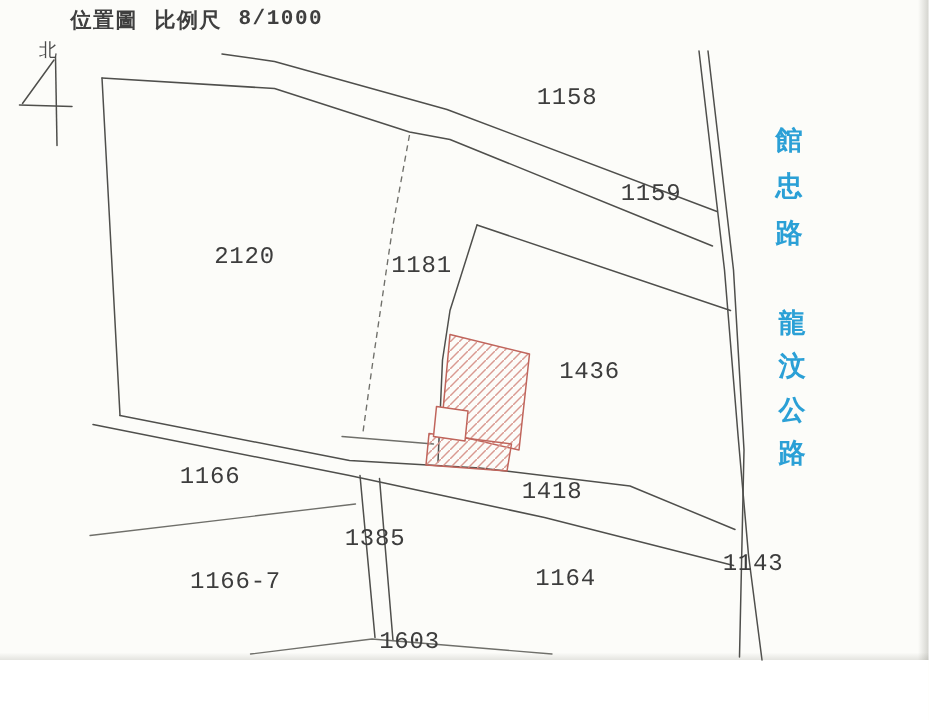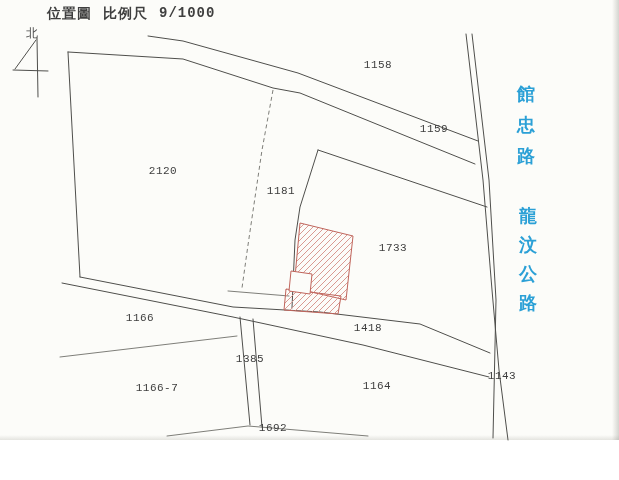--- a/index.html
+++ b/index.html
@@ -11,42 +11,42 @@
   #edge-right{position:absolute;top:0;right:0;width:7px;height:100%;
       background:linear-gradient(to right,rgba(110,110,100,0),rgba(110,110,100,0.28));}
   #edge-bottom{position:absolute;bottom:0;left:0;width:100%;height:5px;
       background:linear-gradient(to bottom,rgba(120,120,110,0),rgba(120,120,110,0.18));}
 
   .hdr{position:absolute;left:47px;top:5px;display:flex;gap:11px;
        font-size:14px;font-weight:600;color:#3f3f3f;letter-spacing:1px;}
   .north-label{position:absolute;left:26px;top:25px;font-size:12px;color:#4a4a4a;}
 
   .parcel-label{position:absolute;transform:translate(-50%,-50%);
-       font-size:11px;color:#3d3d3d;letter-spacing:0.5px;white-space:nowrap;}
+       font-size:16px;color:#3d3d3d;letter-spacing:0.5px;white-space:nowrap;}
 
   .road-name{position:absolute;display:flex;flex-direction:column;
        color:#2ba0d6;font-size:18px;font-weight:600;line-height:18px;
        text-align:center;}
   #road-guanzhong{left:517px;top:86px;gap:13px;}
   #road-longwen{left:519px;top:208px;gap:11px;}
 
   svg{position:absolute;left:0;top:0;}
   .cad{fill:none;stroke:#4f4f4c;stroke-width:1;stroke-linecap:round;stroke-linejoin:round;}
   .cad-light{fill:none;stroke:#6f6f6a;stroke-width:0.9;stroke-linecap:round;}
   .cad-dash{fill:none;stroke:#6f6f6a;stroke-width:0.9;stroke-dasharray:4 3;}
 </style>
 </head>
 <body>
 
 <div id="page">
 
   <div class="hdr">
     <span>位置圖</span>
     <span>比例尺</span>
-    <span>9/1000</span>
+    <span>8/1000</span>
   </div>
 
   <div class="north-label">北</div>
 
   <svg width="619" height="480" viewBox="0 0 619 480">
     <defs>
       <pattern id="hatch" width="6" height="6" patternUnits="userSpaceOnUse">
         <path d="M-1,7 L7,-1" stroke="#d99a92" stroke-width="1" fill="none"></path>
       </pattern>
     </defs>
@@ -89,29 +89,29 @@
     <g stroke="#c0655c" stroke-width="1" stroke-linejoin="round">
       <polygon points="300,223 353,236 346,300 294,288" fill="url(#hatch)"></polygon>
       <polygon points="286,289 341,296 338,314 284,310" fill="url(#hatch)"></polygon>
       <polygon points="291,271 312,274 310,294 289,291" fill="#fcfcf9"></polygon>
     </g>
   </svg>
 
   <div class="parcel-label" style="left:378px;top:65px">1158</div>
   <div class="parcel-label" style="left:434px;top:129px">1159</div>
   <div class="parcel-label" style="left:163px;top:171px">2120</div>
-  <div class="parcel-label" style="left:281px;top:191px">1181</div>
-  <div class="parcel-label" style="left:393px;top:248px">1733</div>
+  <div class="parcel-label" style="left:281px;top:177px">1181</div>
+  <div class="parcel-label" style="left:393px;top:248px">1436</div>
   <div class="parcel-label" style="left:140px;top:318px">1166</div>
   <div class="parcel-label" style="left:368px;top:328px">1418</div>
   <div class="parcel-label" style="left:250px;top:359px">1385</div>
   <div class="parcel-label" style="left:157px;top:388px">1166-7</div>
   <div class="parcel-label" style="left:377px;top:386px">1164</div>
   <div class="parcel-label" style="left:502px;top:376px">1143</div>
-  <div class="parcel-label" style="left:273px;top:428px">1692</div>
+  <div class="parcel-label" style="left:273px;top:428px">1603</div>
 
   <div id="road-guanzhong" class="road-name">
       <div>館</div>
       <div>忠</div>
       <div>路</div>
     </div>
   <div id="road-longwen" class="road-name">
       <div>龍</div>
       <div>汶</div>
       <div>公</div>

